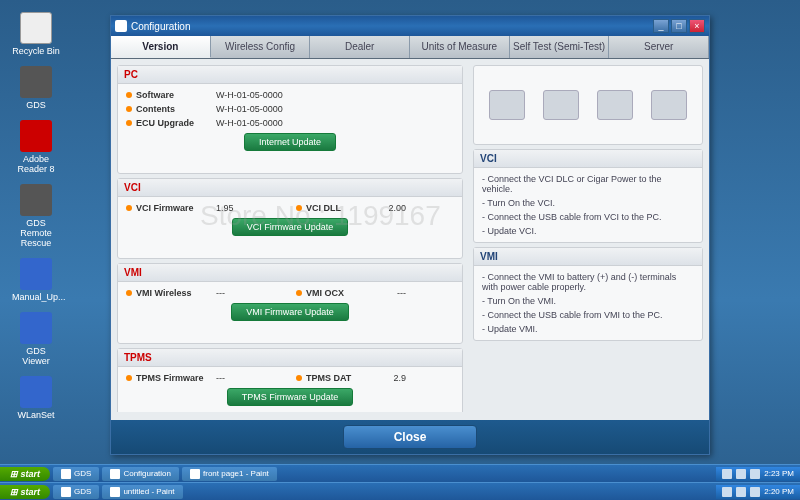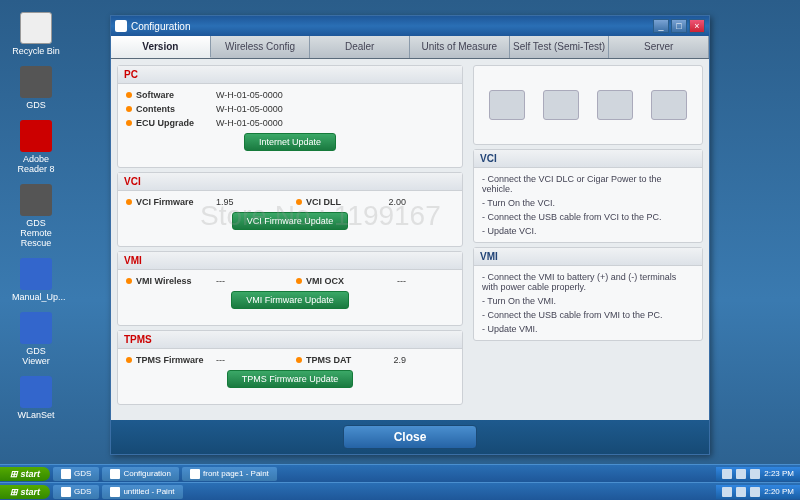--- a/index.html
+++ b/index.html
@@ -36,21 +36,21 @@
 .panel-hdr { background: linear-gradient(to bottom,#f0f2f4,#dde2e8); padding: 3px 6px; font-size: 10px; font-weight: bold; color: #c00; border-bottom: 1px solid #ccd0d5; }
 .panel-hdr.blue { color: #224477; }
 .panel-body { padding: 4px 8px; font-size: 9px; color: #333; }
 .row { display: flex; align-items: center; padding: 2px 0; }
 .bullet { width: 6px; height: 6px; background: #f80; border-radius: 50%; margin-right: 4px; flex-shrink: 0; }
 .lbl { width: 80px; font-weight: bold; }
 .val { width: 80px; text-align: left; }
 .lbl2 { width: 60px; font-weight: bold; }
 .val2 { width: 40px; text-align: right; }
 
-.update-btn { display: block; margin: 3px auto 12px; padding: 3px 14px; background: linear-gradient(to bottom,#3ba867,#1a7a40); color: white; font-size: 9px; border: 1px solid #157a3a; border-radius: 3px; cursor: pointer; }
+.update-btn { display: block; margin: 3px auto 18px; padding: 3px 14px; background: linear-gradient(to bottom,#3ba867,#1a7a40); color: white; font-size: 9px; border: 1px solid #157a3a; border-radius: 3px; cursor: pointer; }
 
 .diagram { height: 80px; background: #f7f8f9; border: 1px solid #ccd0d5; border-radius: 3px; display: flex; align-items: center; justify-content: space-around; padding: 6px; }
 .device { width: 36px; height: 30px; background: #d0d6dd; border: 1px solid #aab; border-radius: 3px; }
 
 .instructions li { list-style: none; font-size: 9px; color: #445; padding: 2px 0; }
 .instructions li::before { content: "- "; }
 
 
 .footer { position: absolute; bottom: 0; left: 0; right: 0; height: 34px; background: linear-gradient(to bottom, #1e5a8e, #164a75); display: flex; align-items: center; justify-content: center; }
 .close-btn { padding: 4px 50px; background: linear-gradient(to bottom,#4a8fcf,#2563a5); color: white; font-size: 12px; font-weight: bold; border: 1px solid #1a4a75; border-radius: 4px; cursor: pointer; text-align: center; }

